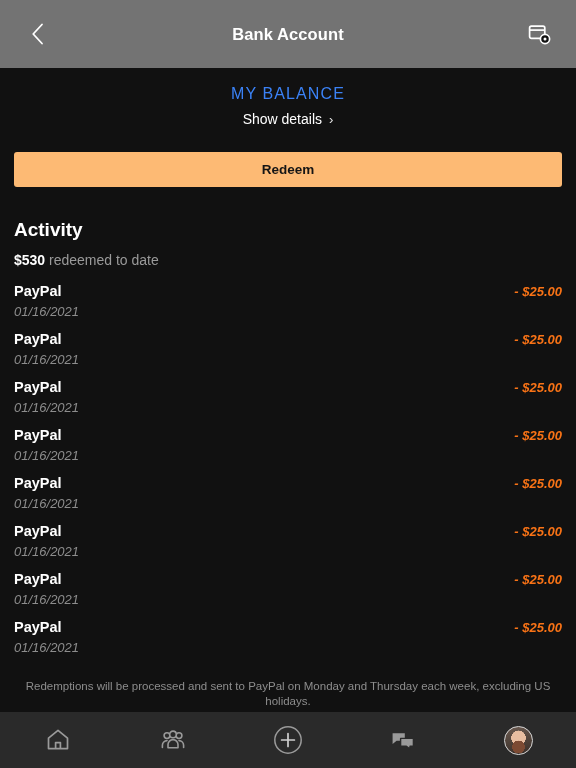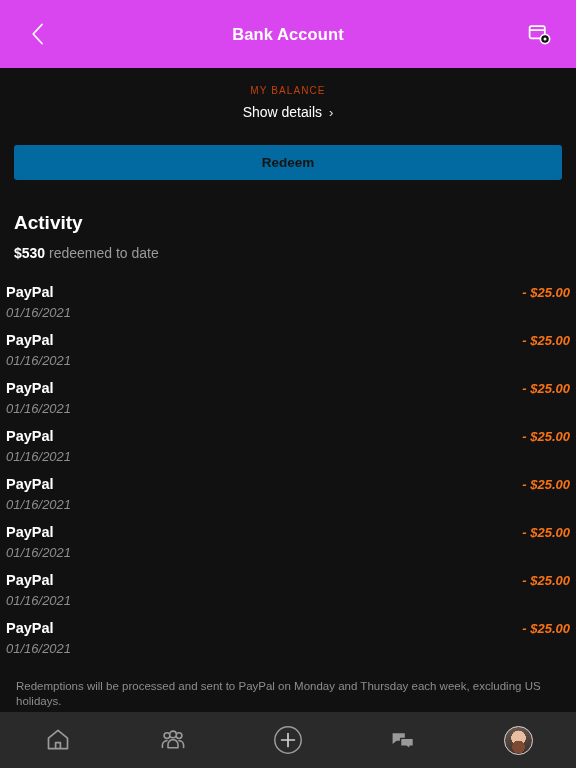--- a/index.html
+++ b/index.html
@@ -17,21 +17,21 @@
     position: relative;
   }
 
   
   .header {
     height: 68px;
     display: flex;
     align-items: center;
     justify-content: space-between;
     padding: 0 18px;
-    background: #d946ef;
+    background: #737373;
   }
   .hdr-btn {
     width: 38px;
     height: 38px;
     display: flex;
     align-items: center;
     justify-content: center;
     flex: 0 0 38px;
   }
   .hdr-title {
@@ -40,22 +40,22 @@
     color: #ffffff;
     letter-spacing: 0.1px;
   }
 
   
   .balance {
     text-align: center;
     padding-top: 17px;
   }
   .balance-label {
-    font-size: 10px;
-    color: #c2410c;
+    font-size: 16px;
+    color: #3b82f6;
     letter-spacing: 1.1px;
     text-transform: uppercase;
   }
   .balance-amount {
     font-size: 35px;
     font-weight: bold;
     color: #ffffff;
     margin-top: 9px;
     letter-spacing: -0.4px;
   }
@@ -71,21 +71,21 @@
     font-size: 13px;
     color: #e6e6e6;
     line-height: 1;
   }
 
   
   .redeem-wrap { padding: 24px 14px 0; }
   .redeem-btn {
     width: 100%;
     height: 35px;
-    background: #0369a1;
+    background: #fdba74;
     border: none;
     border-radius: 3px;
     color: #151515;
     font-size: 13.5px;
     font-weight: bold;
     font-family: "Liberation Sans", sans-serif;
     cursor: pointer;
     display: flex;
     align-items: center;
     justify-content: center;
@@ -103,22 +103,22 @@
     font-size: 14px;
     color: #9a9a9a;
   }
   .redeemed-line b {
     color: #ffffff;
     font-weight: bold;
   }
 
   
   .tx-list {
-    padding: 0 6px;
-    margin-top: 23px;
+    padding: 0 14px;
+    margin-top: 15px;
   }
   .tx-row {
     height: 48px;
     position: relative;
   }
   .tx-top {
     display: flex;
     justify-content: space-between;
     align-items: baseline;
   }
@@ -144,20 +144,21 @@
   .footer-note {
     position: absolute;
     left: 0;
     right: 0;
     bottom: 56px;
     height: 36px;
     background: #111111;
     display: flex;
     align-items: center;
     justify-content: center;
+    text-align: center;
     padding: 0 16px;
   }
   .footer-note span {
     font-size: 11.5px;
     color: #8d8d8d;
     line-height: 1.3;
   }
 
   
   .bottom-nav {

